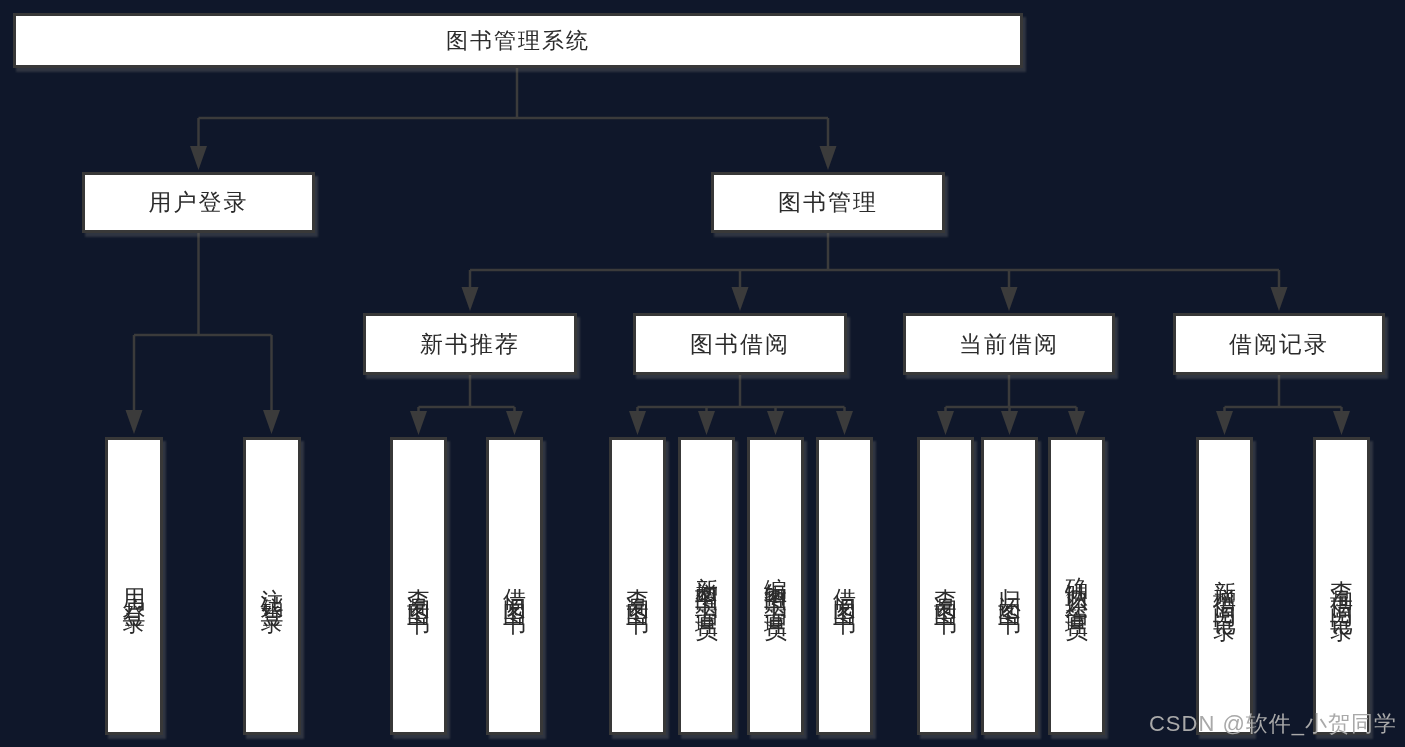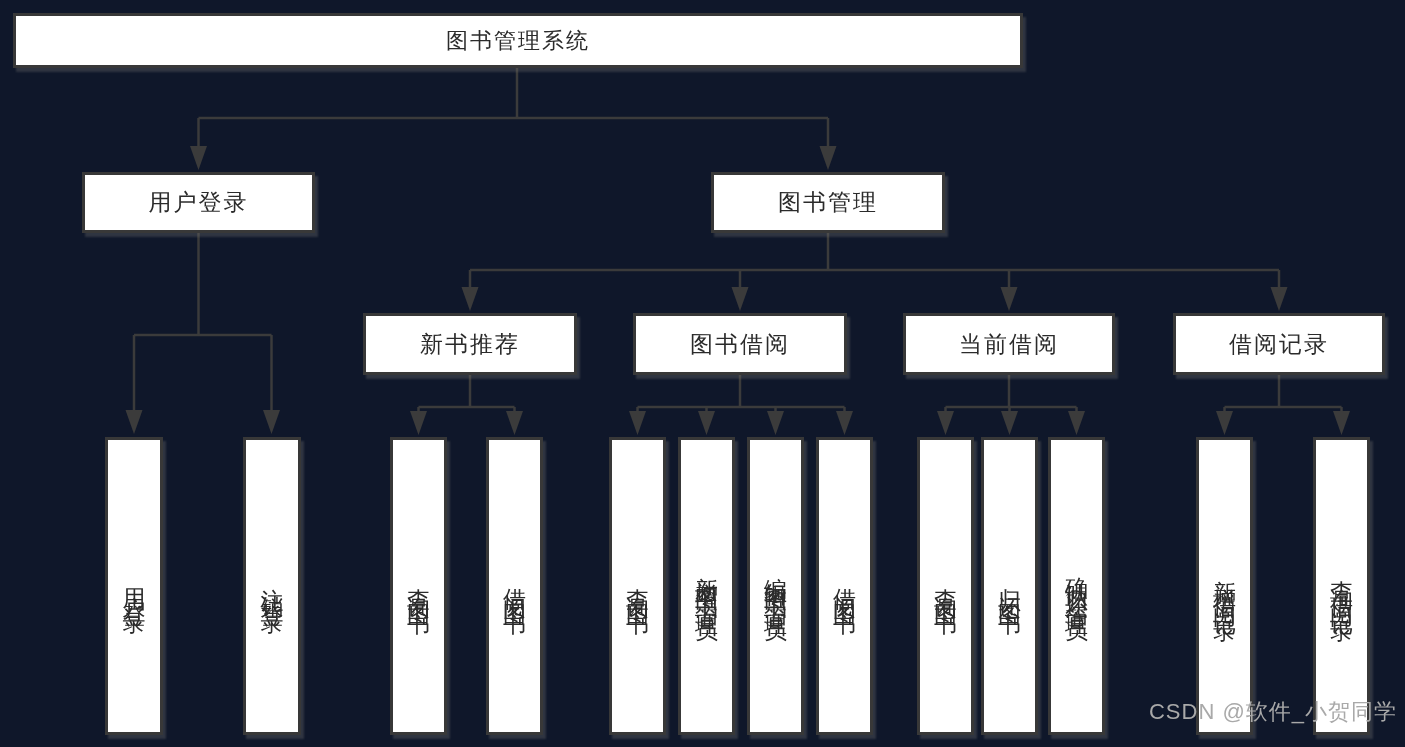--- a/index.html
+++ b/index.html
@@ -59,21 +59,21 @@
   #l-c3 { left: 747px;  width: 57px; letter-spacing: 6px; }
   #l-c4 { left: 816px;  width: 57px; }
   #l-d1 { left: 917px;  width: 57px; }
   #l-d2 { left: 981px;  width: 57px; }
   #l-d3 { left: 1048px; width: 57px; letter-spacing: 6px; }
   #l-e1 { left: 1196px; width: 57px; }
   #l-e2 { left: 1313px; width: 57px; }
   .watermark {
     position: absolute;
     right: 8px;
-    bottom: 20px;
+    bottom: 8px;
     font-size: 22px;
     color: #a9a9a9;
     letter-spacing: 1px;
   }
 </style>
 </head>
 <body>
 
 <div class="canvas">
 

